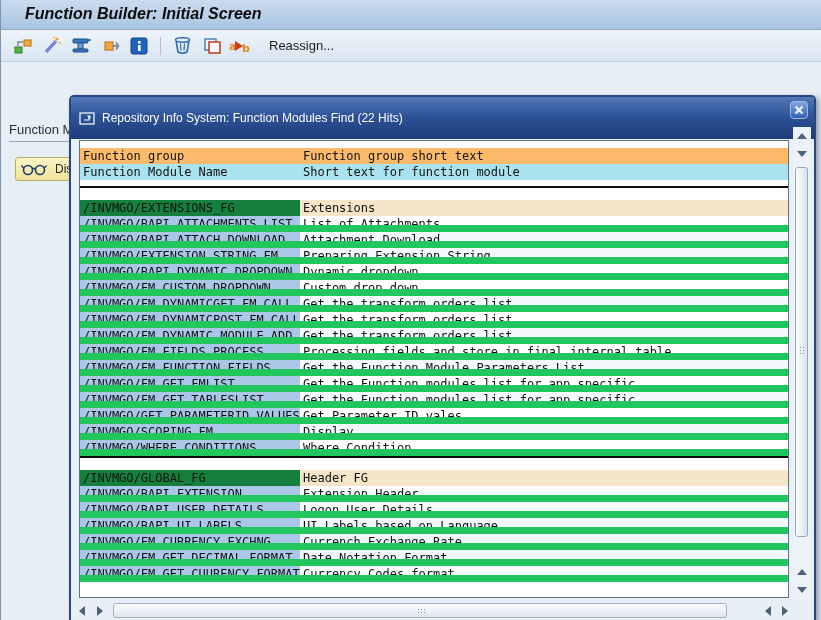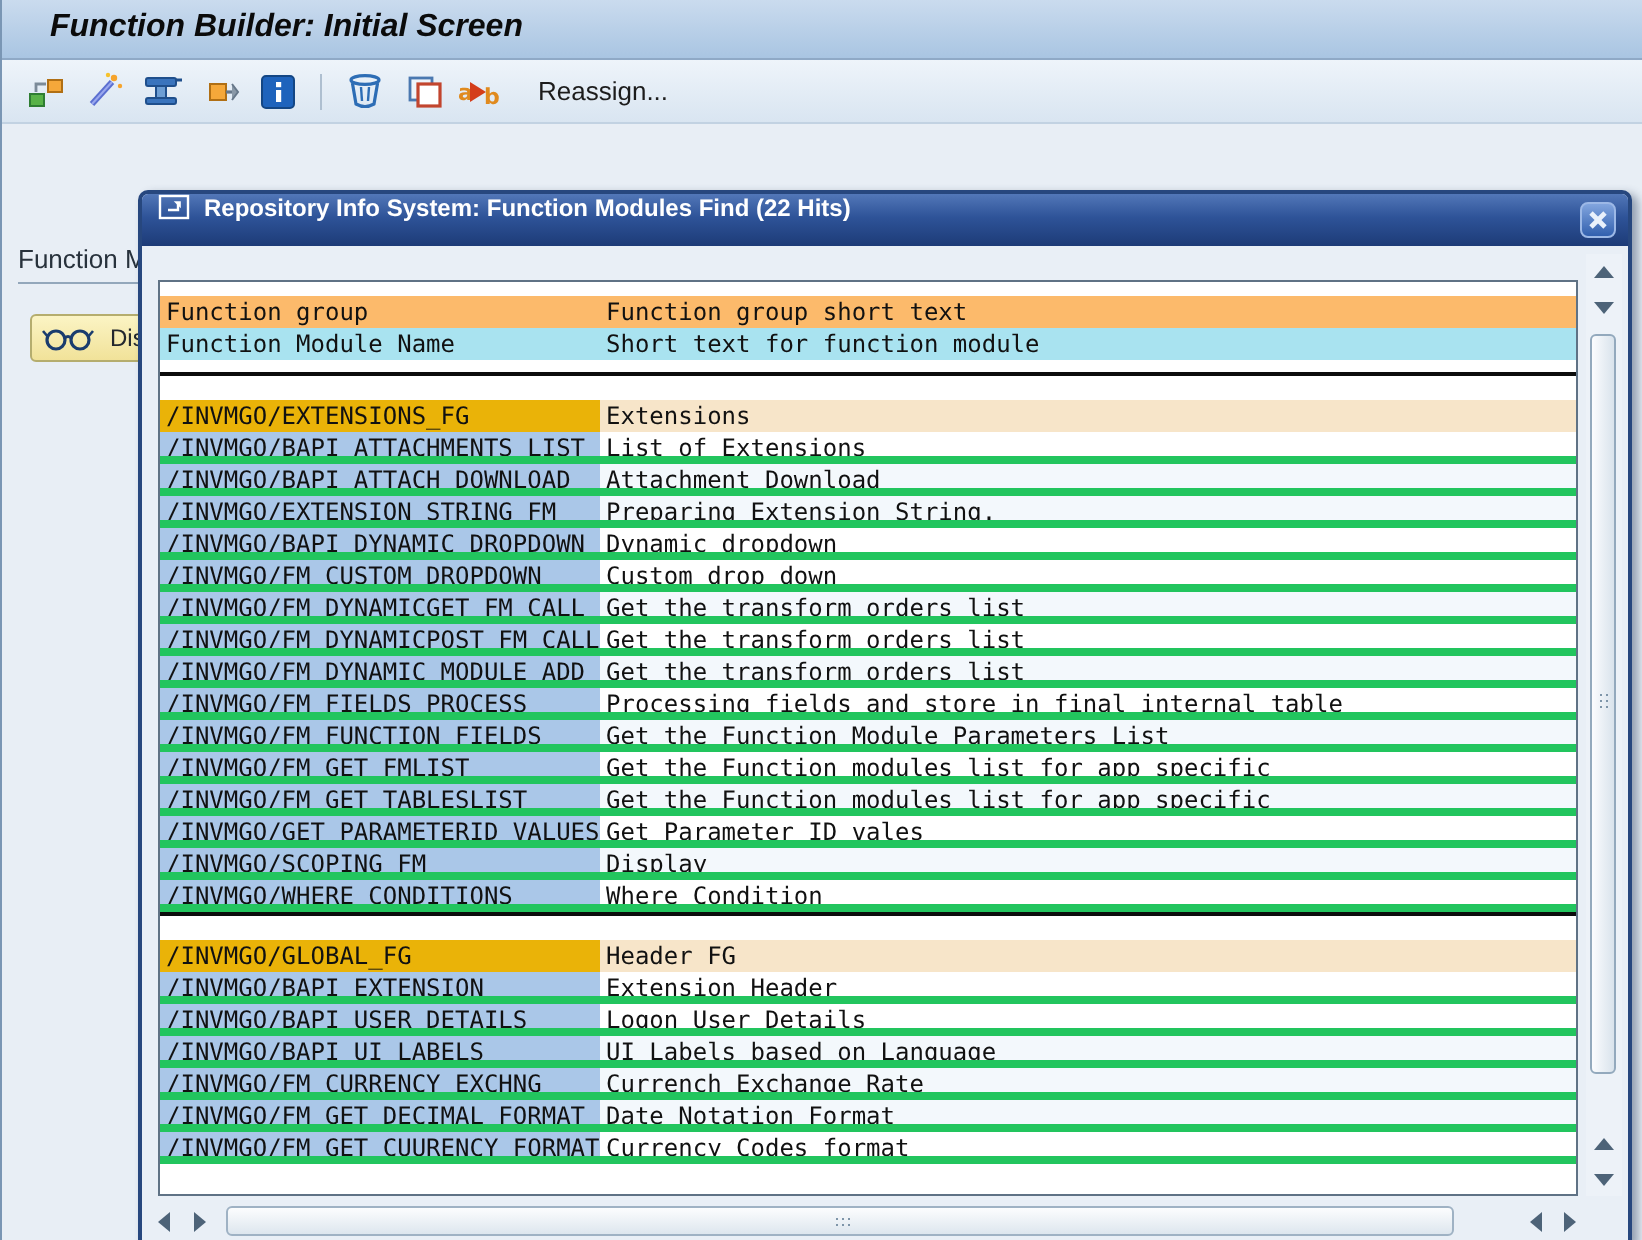--- a/index.html
+++ b/index.html
@@ -40,45 +40,45 @@
     font-size:12px;color:#23282e;
   }
   
   .dialog{
     position:absolute;left:68px;top:95px;width:747px;height:527px;
     background:#e9eff6;border:2px solid #27477e;border-bottom:none;
     border-radius:5px 5px 0 0;box-sizing:border-box;
     box-shadow:3px 2px 5px rgba(40,60,90,.45);
   }
   .dlg-titlebar{
-    height:26px;border-radius:3px 3px 0 0;
+    height:42px;border-radius:3px 3px 0 0;
     background:linear-gradient(180deg,#5277b8 0%,#2e5398 45%,#1d3b77 100%);
-    display:flex;align-items:flex-start;gap:7px;padding:0 8px;box-sizing:border-box;font-weight:bold;
+    display:flex;align-items:center;gap:7px;padding:0 8px;box-sizing:border-box;
   }
   .dlg-title{color:#ffffff;font-size:12px;white-space:nowrap;overflow:hidden}
   .dlg-close{
     position:absolute;right:6px;top:4px;width:18px;height:18px;border-radius:4px;
     background:linear-gradient(#82a5de,#3260ae);border:1px solid #9cb8e6;
     box-sizing:border-box;display:flex;align-items:center;justify-content:center;
   }
   
   .panel{
     position:absolute;left:8px;top:43px;width:710px;height:458px;
     background:#ffffff;border:1px solid #5f7285;box-sizing:border-box;overflow:hidden;
     font-family:"DejaVu Sans Mono","Liberation Mono",monospace;font-size:12px;line-height:16px;
     color:#111;
   }
   .trow{display:flex;height:16px;white-space:nowrap}
   .trow .c1{width:220px;flex:none;padding-left:3px;box-sizing:border-box;overflow:hidden}
   .trow .c2{flex:1;padding-left:3px;overflow:hidden}
   .hdr-group .c1,.hdr-group .c2{background:#fcba6b}
   .hdr-module .c1,.hdr-module .c2{background:#a9e3f0}
-  .grp-row .c1{background:#eab308}
+  .grp-row .c1{background:#15803d}
   .grp-row .c2{background:#f7e5c9}
-  .mod-row{border-bottom:4px solid #22c55e;box-sizing:border-box;height:16px}
+  .mod-row{border-bottom:7px solid #22c55e;box-sizing:border-box;height:16px}
   .mod-row .c1{background:#aac7e8}
   .mod-row.alt .c2{background:#f3f8fc}
   .spacer6{height:6px}
   .spacer12{height:12px}
   .black-rule{height:2px;background:#0c0c0c}
   
   .vscroll{position:absolute;right:3px;top:30px;width:18px;height:471px;background:#edf2f8}
   .sb-btn{position:absolute;left:0;width:18px;height:17px;display:flex;align-items:center;justify-content:center}
   .tri-up{width:0;height:0;border-left:5px solid transparent;border-right:5px solid transparent;border-bottom:6px solid #4d6378}
   .tri-down{width:0;height:0;border-left:5px solid transparent;border-right:5px solid transparent;border-top:6px solid #4d6378}
@@ -213,21 +213,21 @@
     <div class="spacer6"></div>
     <div id="results-body">
         <div class="black-rule"></div>
         <div class="spacer12"></div>
         <div class="trow grp-row">
           <div class="c1">/INVMGO/EXTENSIONS_FG</div>
           <div class="c2">Extensions</div>
         </div>
         <div class="trow mod-row">
           <div class="c1">/INVMGO/BAPI_ATTACHMENTS_LIST</div>
-          <div class="c2">List of Extensions</div>
+          <div class="c2">List of Attachments</div>
         </div>
         <div class="trow mod-row alt">
           <div class="c1">/INVMGO/BAPI_ATTACH_DOWNLOAD</div>
           <div class="c2">Attachment Download</div>
         </div>
         <div class="trow mod-row alt">
           <div class="c1">/INVMGO/EXTENSION_STRING_FM</div>
           <div class="c2">Preparing Extension String.</div>
         </div>
         <div class="trow mod-row">

